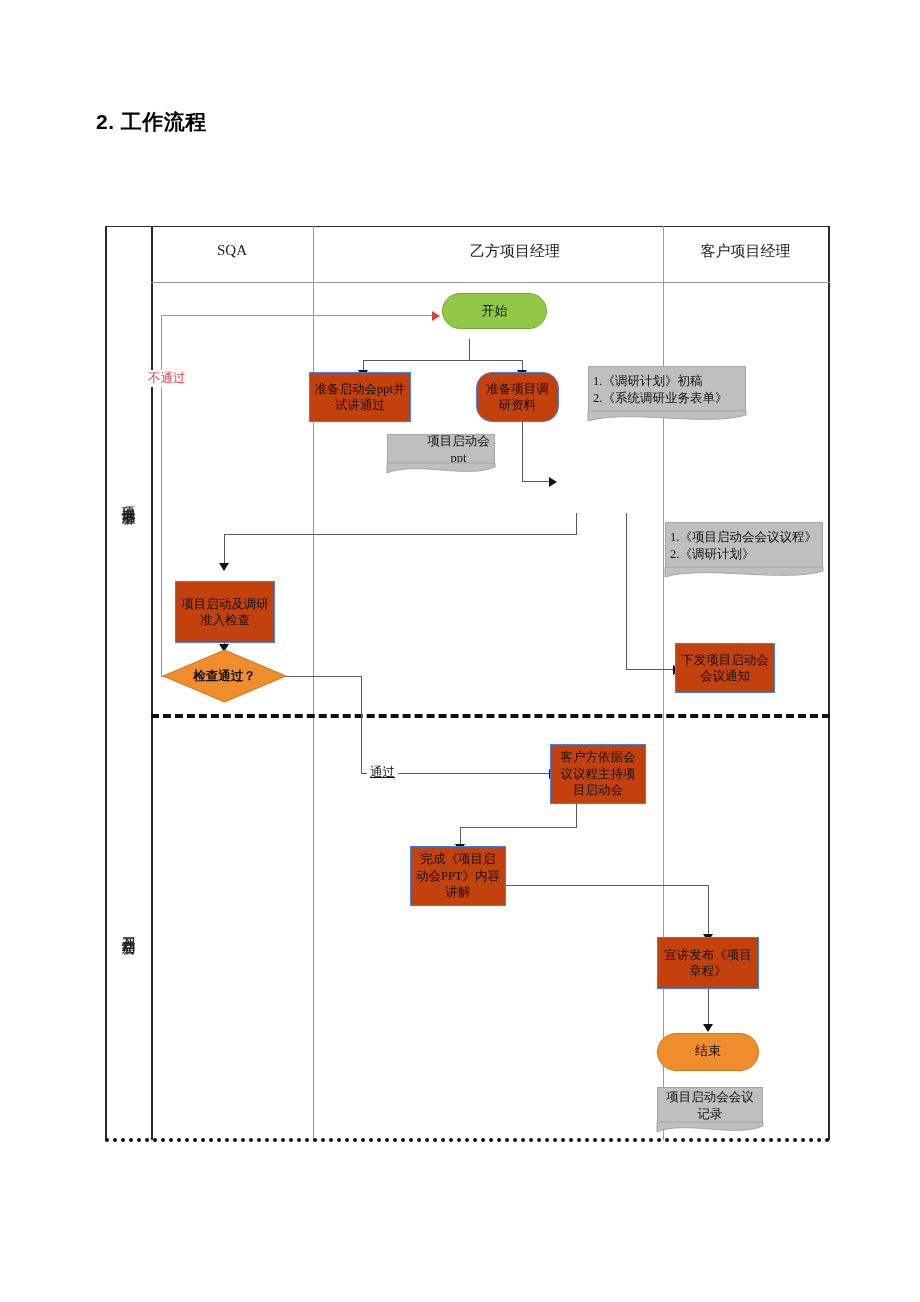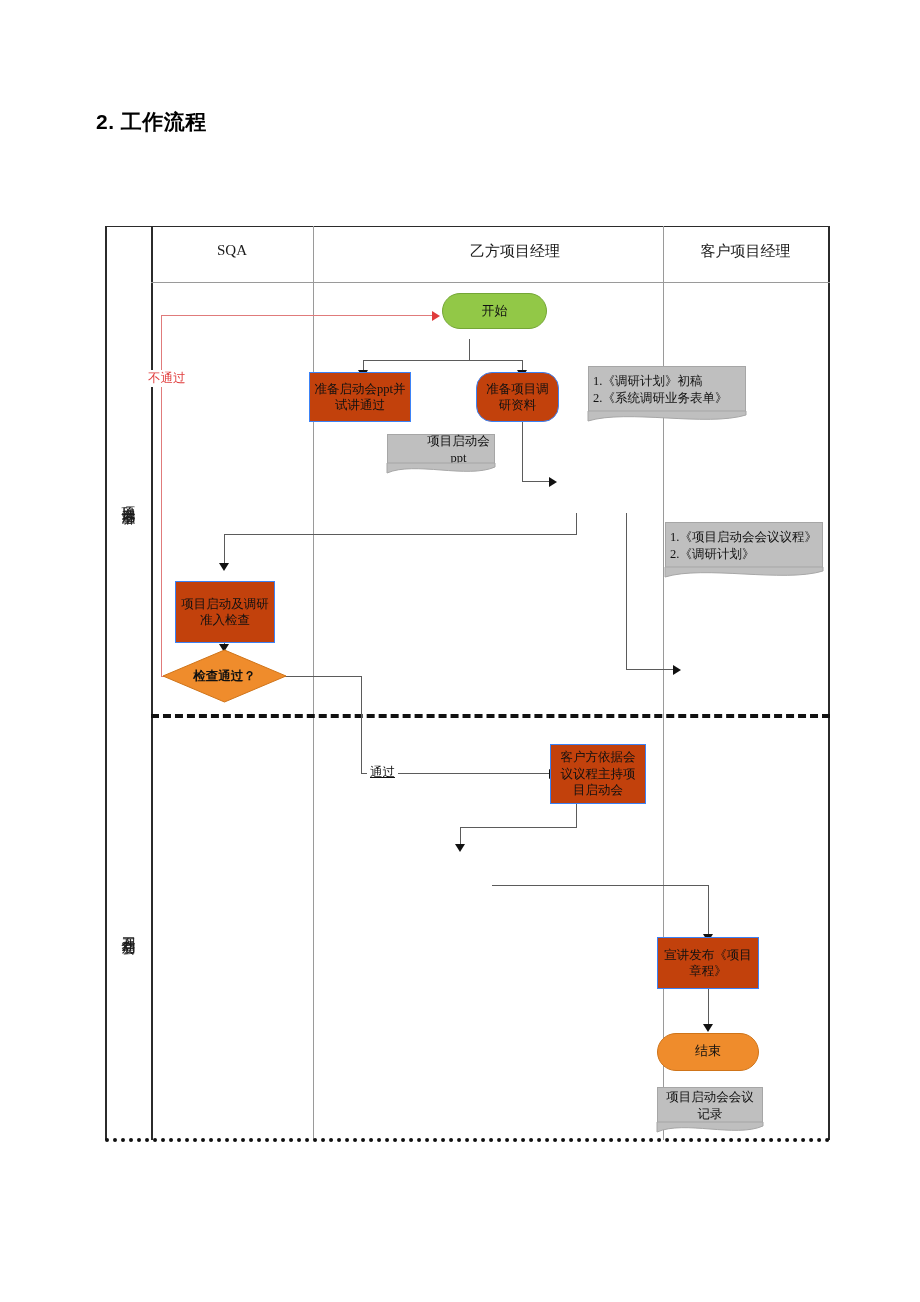--- a/index.html
+++ b/index.html
@@ -340,23 +340,25 @@
 
     <div class="node process" style="left:70px; top:329px; width:100px; height:62px;margin-top:26px;">项目启动及调研准入检查</div>
 
     <div class="decision" style="left:57px; top:423px; width:125px; height:54px;">
       <svg width="125" height="54" viewBox="0 0 125 54" style="position:absolute;left:0;top:0;">
         <polygon points="62.5,1 124,27 62.5,53 1,27" fill="#ef8c2c" stroke="#cf7419" stroke-width="1"></polygon>
       </svg>
       <div class="dtext">检查通过？</div>
     </div>
 
+    <div class="node process" style="left:570px; top:417px; width:100px; height:50px;">下发项目启动会会议通知</div>
 
     <div class="node process" style="left:445px; top:518px; width:96px; height:60px;">客户方依据会议议程主持项目启动会</div>
 
+    <div class="node process" style="left:305px; top:620px; width:96px; height:60px;">完成《项目启动会PPT》内容讲解</div>
 
     <div class="node process" style="left:552px; top:711px; width:102px; height:52px;">宣讲发布《项目章程》</div>
 
     <div class="node terminator end" style="left:552px; top:807px; width:102px; height:38px;font-family:Liberation Mono, monospace;">结束</div>
 
     <div class="doc node" style="left:552px; top:861px; width:106px; height:36px;">
       <span>项目启动会会议记录</span>
       <svg class="wave" viewBox="0 0 108 14" preserveAspectRatio="none">
         <path d="M0,0 L108,0 L108,4 C80,16 28,-2 0,10 Z" fill="#bfbfbf" stroke="#a6a6a6" stroke-width="1"></path>
       </svg>

